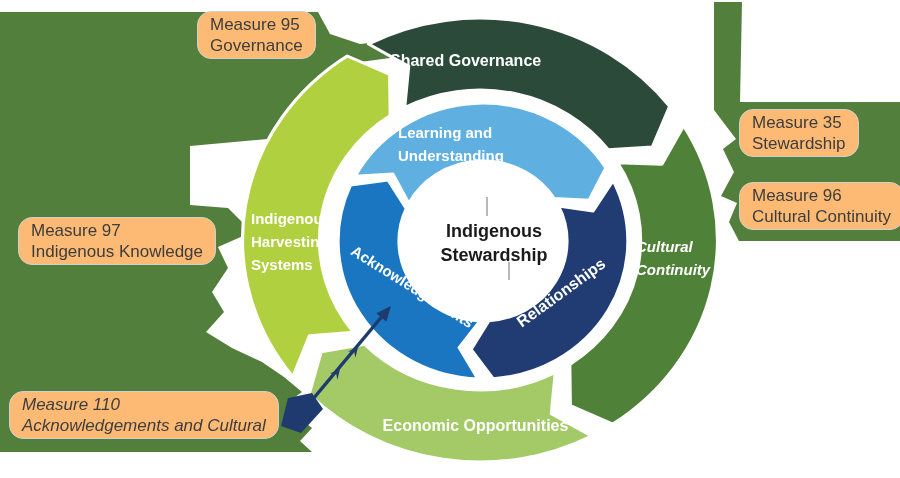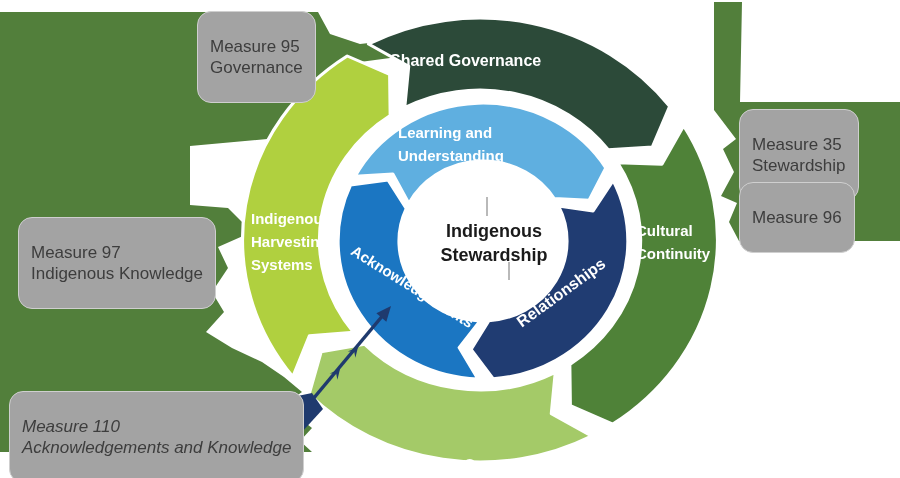--- a/index.html
+++ b/index.html
@@ -5,29 +5,29 @@
   html,body{margin:0;padding:0;background:#fff;}
   .stage{position:relative;width:900px;height:478px;background:#fff;overflow:hidden;
          font-family:"Liberation Sans",sans-serif;}
   .stage svg.layer{position:absolute;left:0;top:0;width:900px;height:478px;}
   .seg{stroke:#ffffff;stroke-width:3;stroke-linejoin:round;}
   .center-circle{fill:#ffffff;}
   .lbl{position:absolute;color:#ffffff;font-weight:700;font-size:15px;line-height:23px;
        white-space:nowrap;}
   .lbl-sg{left:390px;top:49px;width:195px;text-align:left;font-size:16px;}
   .lbl-lu{left:398px;top:121px;width:140px;}
-  .lbl-cc{left:636px;top:219px;}
+  .lbl-cc{left:636px;top:235px;font-style:italic;}
   .lbl-iks{left:251px;top:207px;}
-  .lbl-eo{left:368px;top:414px;width:215px;text-align:center;font-size:16px;margin-top:40px;}
+  .lbl-eo{left:368px;top:414px;width:215px;text-align:center;font-size:16px;}
   .lbl-rel{left:497px;top:281px;width:128px;text-align:center;transform:rotate(-36deg);font-size:16px;}
   .lbl-ack{left:340px;top:275px;width:145px;text-align:center;transform:rotate(32deg);}
   .lbl-center{left:422px;top:219px;width:144px;text-align:center;color:#1a1a1a;
               font-size:18px;line-height:24px;}
-  .callout{position:absolute;background:#a3a3a3;border:1px solid #cfcfcf;border-radius:14px;
-           padding:24px 12px;font-size:17px;line-height:21px;color:#3d3d3d;font-weight:400;
+  .callout{position:absolute;background:#fdba74;border:1px solid #cfcfcf;border-radius:14px;
+           padding:2px 12px;font-size:17px;line-height:21px;color:#3d3d3d;font-weight:400;
            white-space:nowrap;}
   .c95{left:197px;top:11px;}
   .c35{left:739px;top:109px;}
   .c96{left:739px;top:182px;}
   .c97{left:18px;top:217px;}
   .c110{left:9px;top:391px;font-style:italic;}
 </style>
 </head>
 <body>
 
@@ -101,23 +101,24 @@
   <div class="callout c95">
     <div>Measure 95</div>
     <div>Governance</div>
   </div>
   <div class="callout c35">
     <div>Measure 35</div>
     <div>Stewardship</div>
   </div>
   <div class="callout c96">
     <div>Measure 96</div>
+    <div>Cultural Continuity</div>
   </div>
   <div class="callout c97">
     <div>Measure 97</div>
     <div>Indigenous Knowledge</div>
   </div>
   <div class="callout c110">
     <div>Measure 110</div>
-    <div>Acknowledgements and Knowledge</div>
+    <div>Acknowledgements and Cultural</div>
   </div>
 
 </div>
 
 </body></html>

